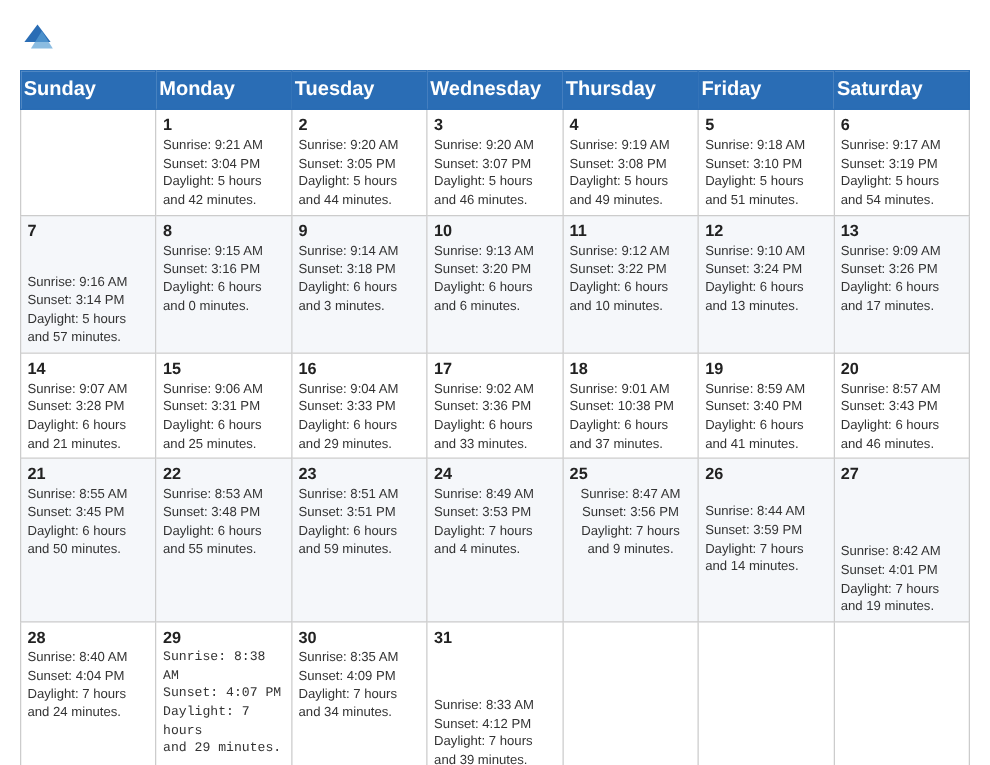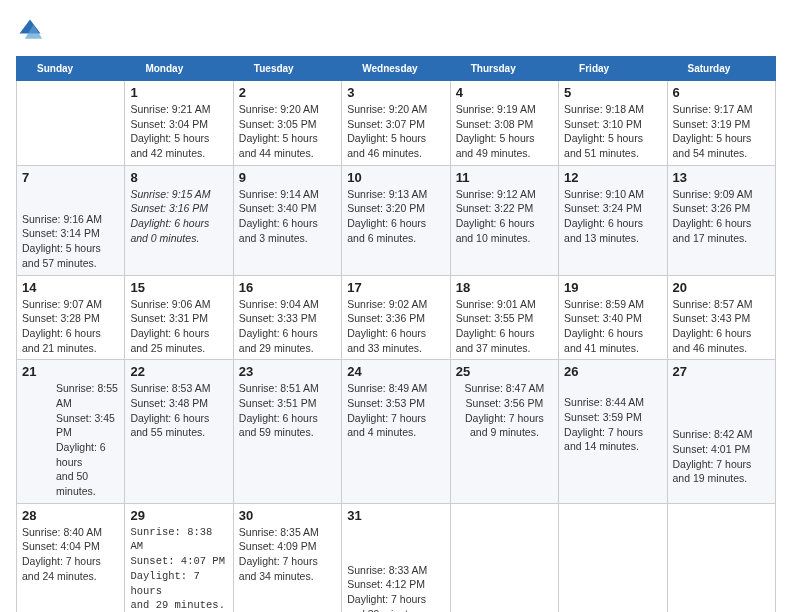--- a/index.html
+++ b/index.html
@@ -45,23 +45,23 @@
       color: #555;
     }
     .calendar {
       width: 100%;
       border-collapse: collapse;
       font-size: 11px;
     }
     .calendar th {
       background: #2a6db5;
       color: #fff;
-      padding: 6px 20px;
+      padding: 6px 2px;
       text-align: left;
-      font-size: 10px;
+      font-size: 16px;
       font-weight: bold;
       border: 1px solid #2a6db5;
     }
     .calendar td {
       border: 1px solid #ccc;
       vertical-align: top;
       padding: 4px 5px;
       width: 108px;
       min-height: 80px;
       background: #fff;
@@ -168,29 +168,29 @@
       <tr>
         <td>
           <span class="day-number">7</span>
           <div class="day-info" style="white-space: pre-line; margin-top: 27px;">Sunrise: 9:16 AM
 Sunset: 3:14 PM
 Daylight: 5 hours
 and 57 minutes.</div>
         </td>
         <td>
           <span class="day-number">8</span>
-          <div class="day-info" style="white-space: pre-line; font-style: italic;">Sunrise: 9:15 AM
+          <div class="day-info" style="white-space: pre-line;">Sunrise: 9:15 AM
 Sunset: 3:16 PM
 Daylight: 6 hours
 and 0 minutes.</div>
         </td>
         <td>
           <span class="day-number">9</span>
           <div class="day-info" style="white-space: pre-line;">Sunrise: 9:14 AM
-Sunset: 3:40 PM
+Sunset: 3:18 PM
 Daylight: 6 hours
 and 3 minutes.</div>
         </td>
         <td>
           <span class="day-number">10</span>
           <div class="day-info" style="white-space: pre-line;">Sunrise: 9:13 AM
 Sunset: 3:20 PM
 Daylight: 6 hours
 and 6 minutes.</div>
         </td>
@@ -241,21 +241,21 @@
         <td>
           <span class="day-number">17</span>
           <div class="day-info" style="white-space: pre-line;">Sunrise: 9:02 AM
 Sunset: 3:36 PM
 Daylight: 6 hours
 and 33 minutes.</div>
         </td>
         <td>
           <span class="day-number">18</span>
           <div class="day-info" style="white-space: pre-line;">Sunrise: 9:01 AM
-Sunset: 3:55 PM
+Sunset: 10:38 PM
 Daylight: 6 hours
 and 37 minutes.</div>
         </td>
         <td>
           <span class="day-number">19</span>
           <div class="day-info" style="white-space: pre-line;">Sunrise: 8:59 AM
 Sunset: 3:40 PM
 Daylight: 6 hours
 and 41 minutes.</div>
         </td>
@@ -263,21 +263,21 @@
           <span class="day-number">20</span>
           <div class="day-info" style="white-space: pre-line;">Sunrise: 8:57 AM
 Sunset: 3:43 PM
 Daylight: 6 hours
 and 46 minutes.</div>
         </td>
       </tr>
       <tr>
         <td>
           <span class="day-number">21</span>
-          <div class="day-info" style="white-space: pre-line; margin-left: 34px;">Sunrise: 8:55 AM
+          <div class="day-info" style="white-space: pre-line;">Sunrise: 8:55 AM
 Sunset: 3:45 PM
 Daylight: 6 hours
 and 50 minutes.</div>
         </td>
         <td>
           <span class="day-number">22</span>
           <div class="day-info" style="white-space: pre-line;">Sunrise: 8:53 AM
 Sunset: 3:48 PM
 Daylight: 6 hours
 and 55 minutes.</div>

